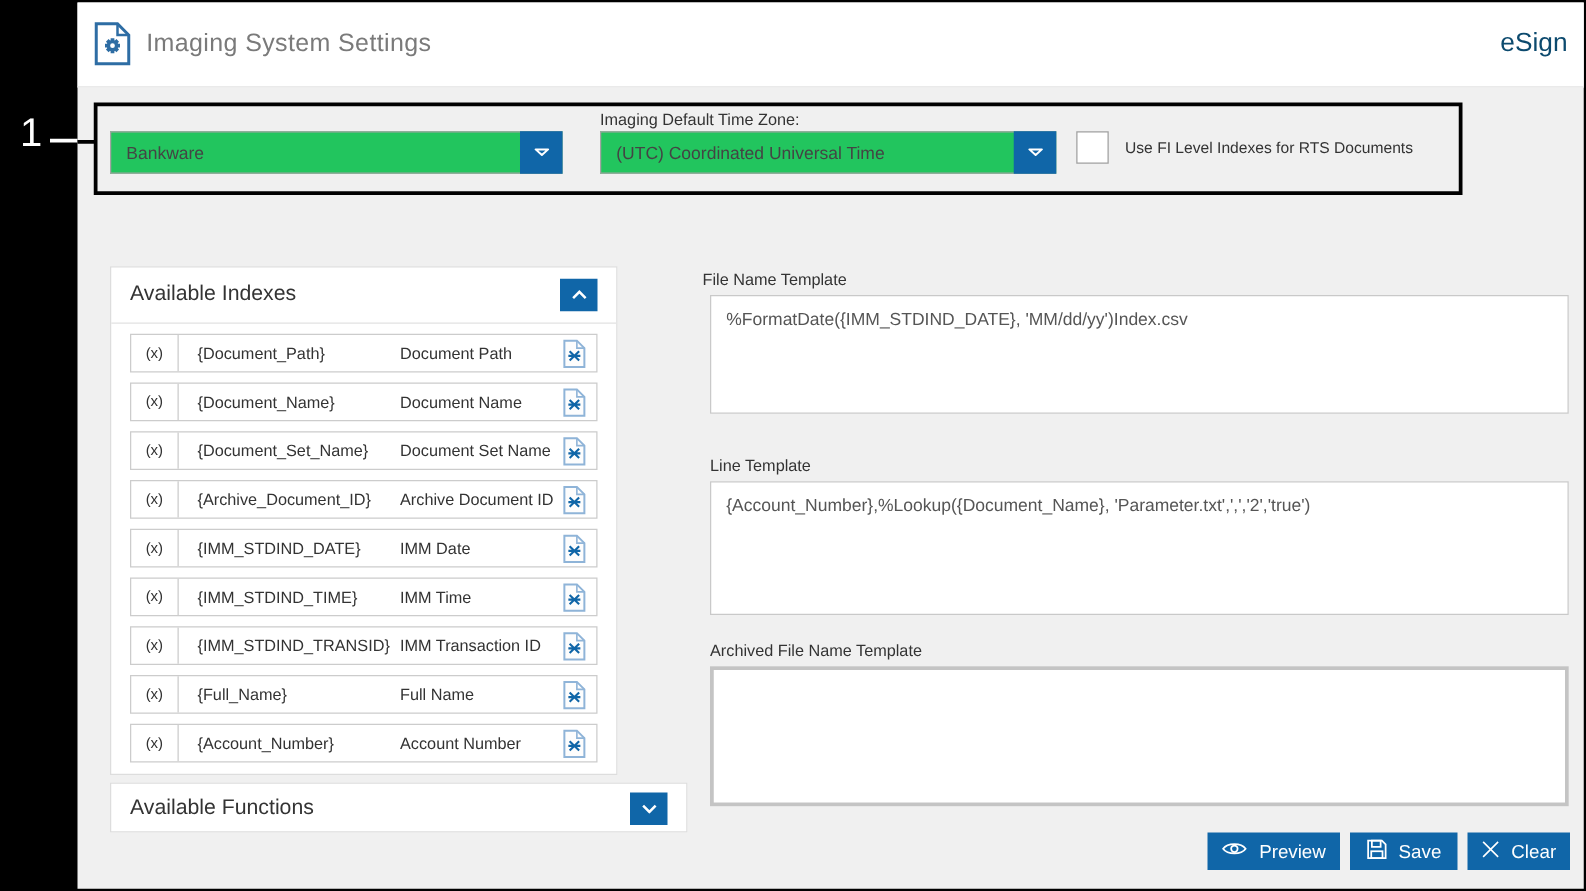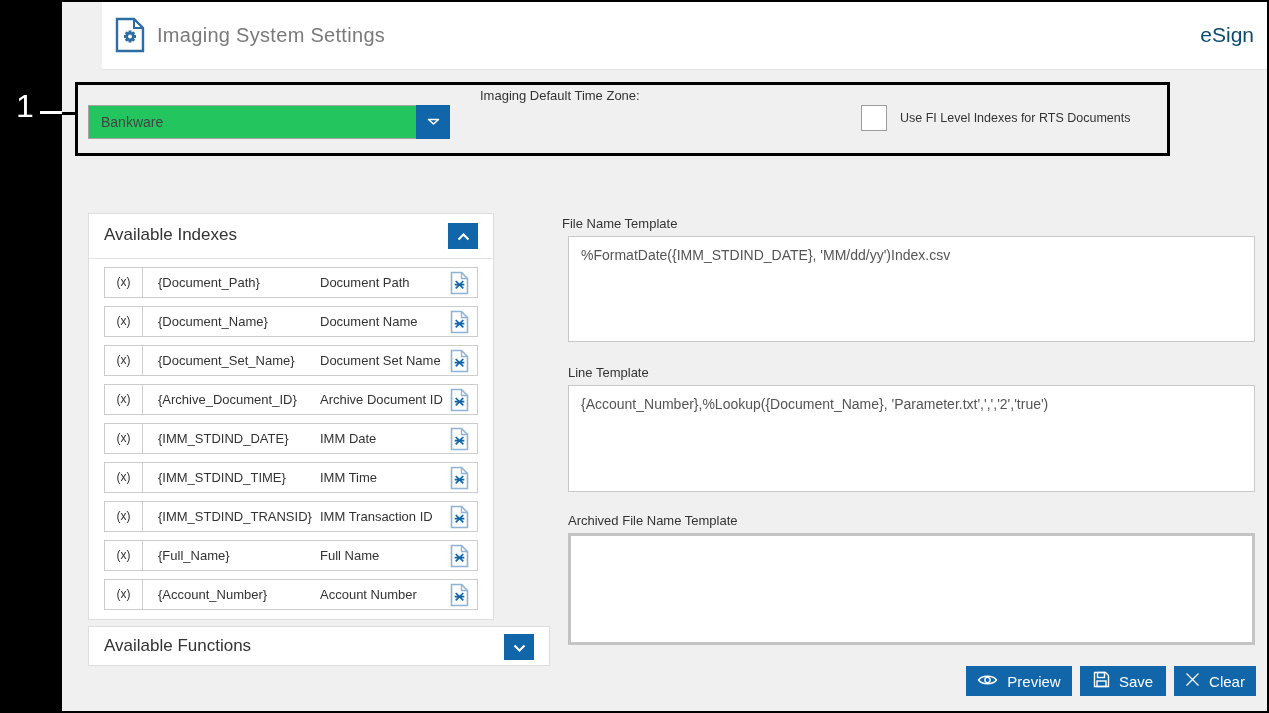--- a/index.html
+++ b/index.html
@@ -17,21 +17,21 @@
 
   .content {
     position:absolute; left:62px; top:2px; width:1205px; height:709px;
     background:#f0f0f0;
   }
   .marker-line-black { position:absolute; left:0; top:110px; width:14px; height:3px; background:#000; }
 
   
   .header {
     position:absolute; top:0; left:0; right:0; height:68px;
-    background:#fff; border-bottom:1px solid #e3e3e3;margin-left:40px;
+    background:#fff; border-bottom:1px solid #e3e3e3;
   }
   .hd-icon { position:absolute; left:13px; top:15px; }
   .hd-title { position:absolute; left:55px; top:22px; font-size:20px; color:#7a7a7a; letter-spacing:.3px; }
   .hd-esign { position:absolute; right:13px; top:21px; font-size:21px; color:#0c4a6e; cursor:pointer; }
 
   
   .callout {
     position:absolute; left:13px; top:80px; width:1095px; height:74px;
     border:3px solid #000;
   }
@@ -119,20 +119,28 @@
     <div class="dropdown" style="left:10px;top:20px;width:362px;">
       <span class="dd-value">Bankware</span>
       <span class="dd-btn">
         <svg width="13" height="8" viewBox="0 0 13 8">
             <path d="M1.5 1.5 L6.5 6 L11.5 1.5 Z" fill="none" stroke="#fff" stroke-width="1.6" stroke-linejoin="round"></path>
           </svg>
       </span>
     </div>
 
     <span class="fld-label" style="left:402px;top:3px;">Imaging Default Time Zone:</span>
+    <div class="dropdown" style="left:402px;top:20px;width:365px;">
+      <span class="dd-value">(UTC) Coordinated Universal Time</span>
+      <span class="dd-btn">
+        <svg width="13" height="8" viewBox="0 0 13 8">
+            <path d="M1.5 1.5 L6.5 6 L11.5 1.5 Z" fill="none" stroke="#fff" stroke-width="1.6" stroke-linejoin="round"></path>
+          </svg>
+      </span>
+    </div>
 
     <div class="checkbox" style="left:783px;top:20px;"></div>
     <span class="cb-label" style="left:822px;top:26px;">Use FI Level Indexes for RTS Documents</span>
   </div>
 
   <div class="panel" style="left:26px;top:211px;width:406px;height:407px;">
     <span class="panel-title" style="top:11px;">Available Indexes</span>
     <span class="panel-btn" style="top:9px;">
       <span>
         <svg width="13" height="8" viewBox="0 0 13 8">
@@ -240,21 +248,21 @@
     <span class="panel-btn" style="top:7px;">
       <span>
         <svg width="13" height="8" viewBox="0 0 13 8">
             <path d="M1.5 1.5 L6.5 6.5 L11.5 1.5" fill="none" stroke="#fff" stroke-width="2"></path>
           </svg>
       </span>
     </span>
   </div>
 
   <span class="ta-label" style="left:500px;top:214px;">File Name Template</span>
-  <textarea class="tmpl" style="left: 506px; top: 234px; height: 106px;">%FormatDate({IMM_STDIND_DATE}, 'MM/dd/yy')Index.csv</textarea>
+  <textarea class="tmpl" style="left: 506px; top: 234px; height: 95px;">%FormatDate({IMM_STDIND_DATE}, 'MM/dd/yy')Index.csv</textarea>
 
   <span class="ta-label" style="left:506px;top:363px;">Line Template</span>
   <textarea class="tmpl" style="left: 506px; top: 383px; height: 107px;">{Account_Number},%Lookup({Document_Name}, 'Parameter.txt',',','2','true')</textarea>
 
   <span class="ta-label" style="left:506px;top:511px;">Archived File Name Template</span>
   <textarea class="tmpl tmpl-thick" style="left: 506px; top: 531px; height: 112px;"></textarea>
 
   <button class="btn" style="left:904px;width:106px;">
     <span>
       <svg width="21" height="14" viewBox="0 0 21 14">

